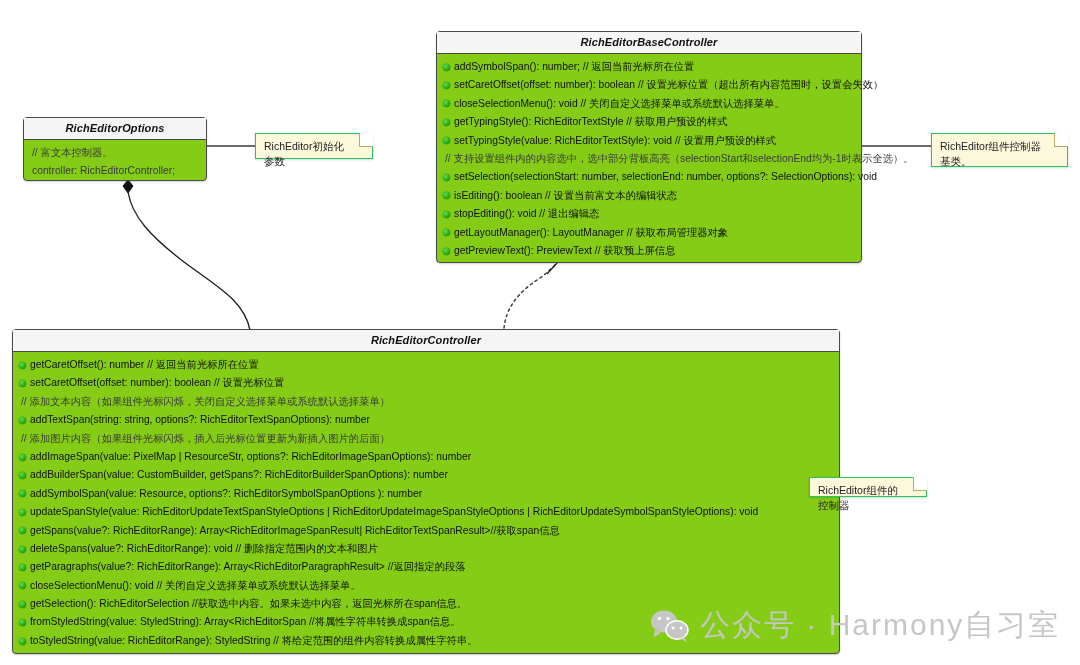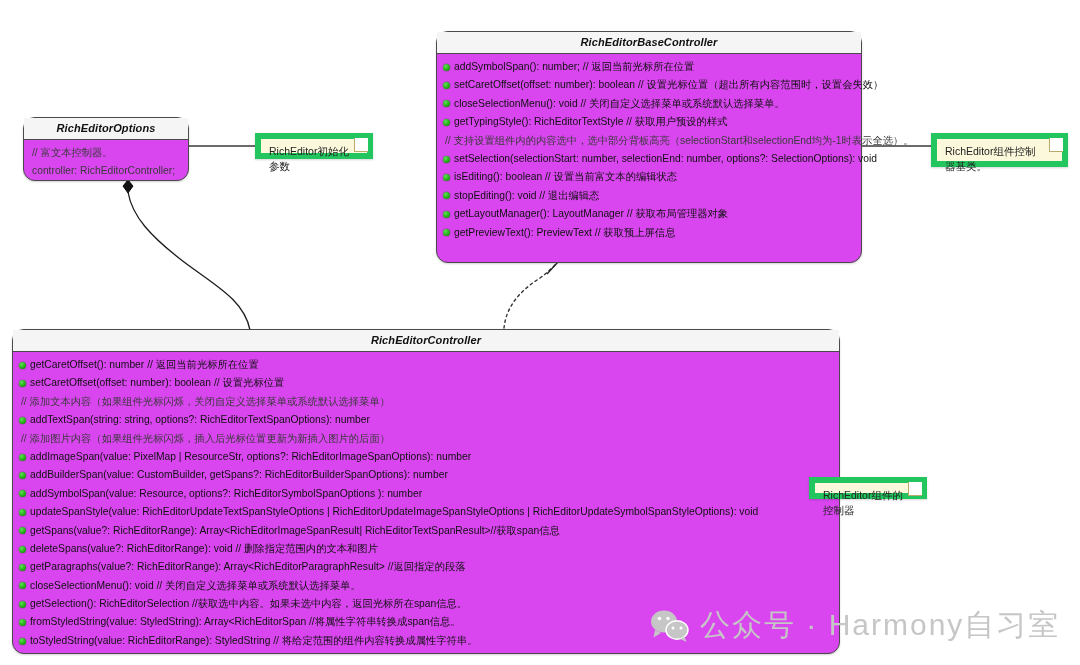--- a/index.html
+++ b/index.html
@@ -17,23 +17,23 @@
   }
   #canvas {
     position: absolute;
     left: 0; top: 0;
     width: 1080px;
     height: 665px;
   }
   
   .uml-class {
     position: absolute;
-    background: #d946ef;
+    background: #84cc16;
     border: 1px solid #4a4a4a;
-    border-radius: 12px;
+    border-radius: 4px;
     box-sizing: border-box;
     box-shadow: 0 1px 2px rgba(0,0,0,0.18);
   }
   .uml-header {
     background: #f5f5f5;
     border-bottom: 1px solid #4a4a4a;
     text-align: center;
     font-style: italic;
     font-weight: bold;
     font-size: 11px;
@@ -68,21 +68,21 @@
     margin-right: 4px;
     flex: 0 0 auto;
     box-shadow: 0 0 0 0.5px rgba(0,80,0,0.35);
   }
   .rowtext { display: inline-block; }
 
   
   .uml-note {
     position: absolute;
     background: #fcf8dc;
-    border: 6px solid #22c55e;
+    border: 1px solid #22c55e;
     box-sizing: border-box;
     font-size: 10.5px;
     color: #222;
     padding: 5px 18px 5px 8px;
     line-height: 15px;
     box-shadow: 0 1px 2px rgba(0,0,0,0.16);
   }
   .uml-note .foldtri {
     position: absolute;
     top: -1px;
@@ -128,21 +128,21 @@
     <polygon points="128,180 133,186 128,193 123,186" fill="#111111" stroke="#111111" stroke-width="1"></polygon>
 
     <path d="M 504 328 C 506 308 518 292 540 278 C 548 272 552 268 556 264" fill="none" stroke="#333333" stroke-width="1.4" stroke-dasharray="2.4 3.4" stroke-linecap="round"></path>
     <path d="M 547 274 L 558 262 L 549 258" fill="none" stroke="#222222" stroke-width="1.3" stroke-linejoin="miter"></path>
 
     <line x1="188" y1="146" x2="255" y2="146" stroke="#3a3a3a" stroke-width="1.4"></line>
     <line x1="862" y1="146" x2="931" y2="146" stroke="#3a3a3a" stroke-width="1.4"></line>
     <line x1="738" y1="489" x2="809" y2="489" stroke="#3a3a3a" stroke-width="1.4"></line>
   </svg>
 
-  <div class="uml-class" id="box-options" style="left:23px; top:117px; width:166px; height:64px;">
+  <div class="uml-class" id="box-options" style="left:23px; top:117px; width:184px; height:64px;">
     <div class="uml-header">RichEditorOptions</div>
     <div class="uml-body">
       <div class="uml-row comment">
         <span class="rowtext">// 富文本控制器。</span>
       </div>
       <div class="uml-row comment">
         <span class="rowtext">controller: RichEditorController;</span>
       </div>
     </div>
   </div>
@@ -158,20 +158,24 @@
         <span class="bullet"></span>
         <span class="rowtext">setCaretOffset(offset: number): boolean // 设置光标位置（超出所有内容范围时，设置会失效）</span>
       </div>
       <div class="uml-row">
         <span class="bullet"></span>
         <span class="rowtext">closeSelectionMenu(): void // 关闭自定义选择菜单或系统默认选择菜单。</span>
       </div>
       <div class="uml-row">
         <span class="bullet"></span>
         <span class="rowtext">getTypingStyle(): RichEditorTextStyle // 获取用户预设的样式</span>
+      </div>
+      <div class="uml-row">
+        <span class="bullet"></span>
+        <span class="rowtext">setTypingStyle(value: RichEditorTextStyle): void // 设置用户预设的样式</span>
       </div>
       <div class="uml-row comment">
         <span class="rowtext">// 支持设置组件内的内容选中，选中部分背板高亮（selectionStart和selectionEnd均为-1时表示全选）。</span>
       </div>
       <div class="uml-row">
         <span class="bullet"></span>
         <span class="rowtext">setSelection(selectionStart: number, selectionEnd: number, options?: SelectionOptions): void</span>
       </div>
       <div class="uml-row">
         <span class="bullet"></span>

